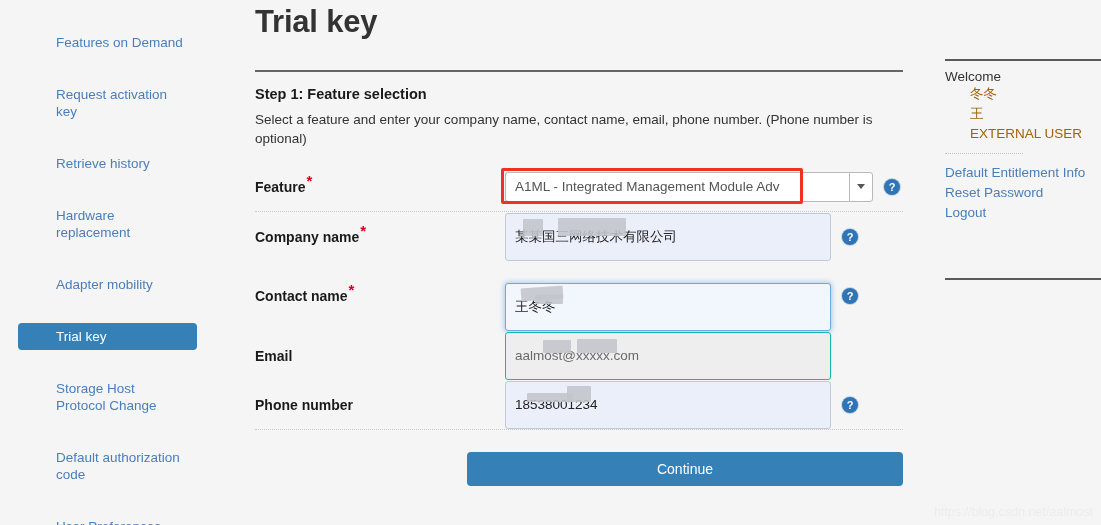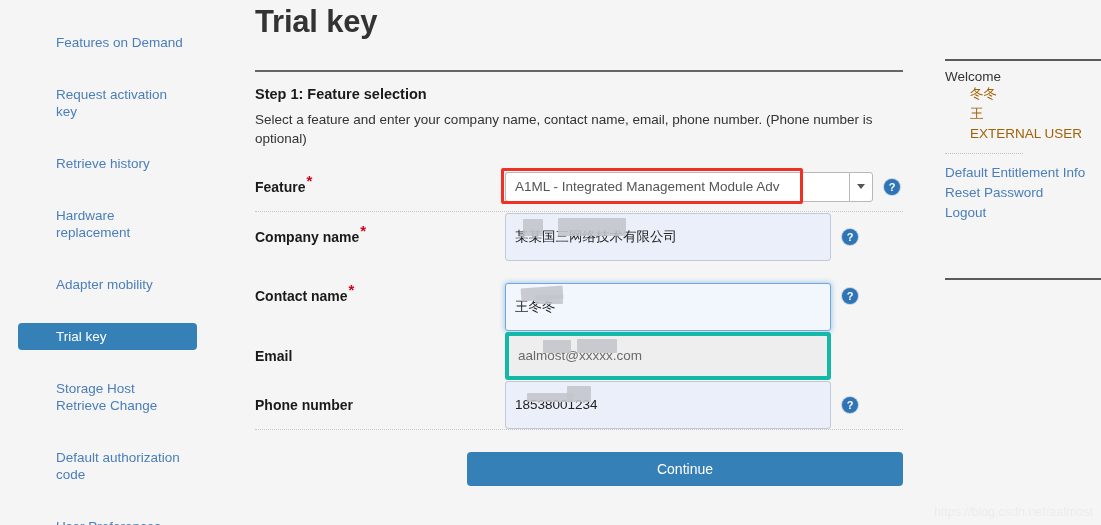--- a/index.html
+++ b/index.html
@@ -190,21 +190,21 @@
     padding: 0 9px;
     outline: none;
   }
   .txt.focused {
     border: 1px solid #72a9dd;
     box-shadow: 0 0 5px 1px rgba(110,170,225,0.55);
     background: #f2f6fd;
   }
   .txt.disabled {
     background: #eeeeee;
-    border: 4px solid #14b8a6;
+    border: 1px solid #14b8a6;
     color: #6a6a6a;
   }
 
   
   .blur {
     position: absolute;
     background: #c3c6cc;
     opacity: 0.88;
     pointer-events: none;
     border-radius: 1px;
@@ -317,21 +317,21 @@
     <a class="nav-item">Request activation key</a>
     <div class="nav-spacer"></div>
     <a class="nav-item">Retrieve history</a>
     <div class="nav-spacer"></div>
     <a class="nav-item">Hardware replacement</a>
     <div class="nav-spacer"></div>
     <a class="nav-item">Adapter mobility</a>
     <div class="nav-spacer"></div>
     <a class="nav-item active">Trial key</a>
     <div class="nav-spacer"></div>
-    <a class="nav-item nav-two-line">Storage Host Retrieve Change</a>
+    <a class="nav-item nav-two-line">Storage Host Protocol Change</a>
     <div class="nav-spacer"></div>
     <a class="nav-item nav-two-line">Default authorization code</a>
     <div class="nav-spacer"></div>
     <a class="nav-item">User Preferences</a>
 
   </nav>
 
   <main class="main">
     <div class="main-inner">
 

